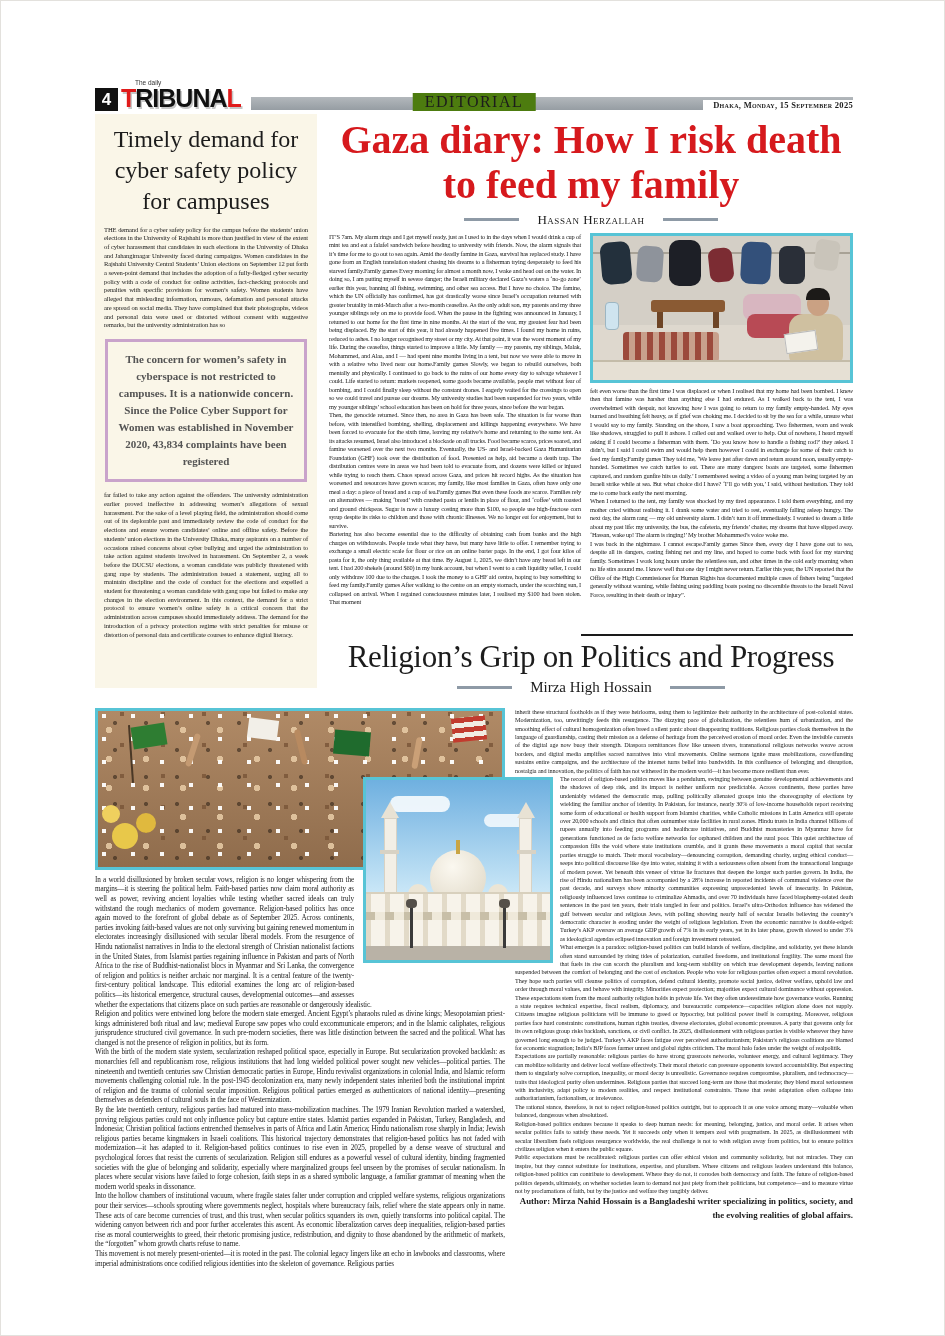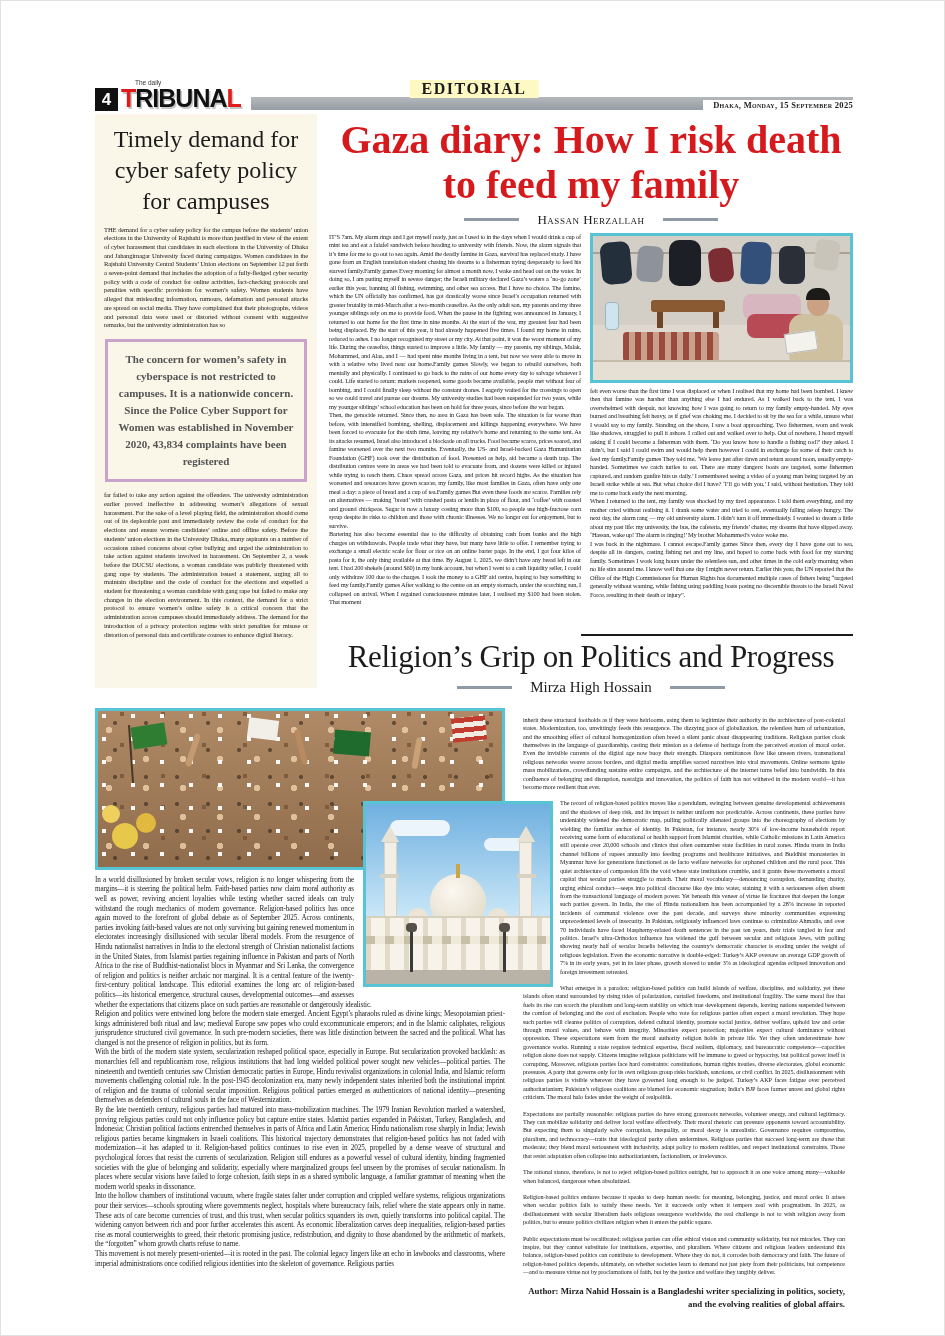--- a/index.html
+++ b/index.html
@@ -10,21 +10,21 @@
   
   .hdr{position:relative;height:27px;}
   .hdr-strip{position:absolute;left:0;right:0;bottom:1px;height:13px;background:linear-gradient(180deg,#b3b8bc,#969da3);}
   .hdr-inner{position:relative;height:27px;display:flex;align-items:flex-end;}
   .logo{background:#fff;display:flex;align-items:flex-end;padding:0 10px 0 0;height:27px;}
   .pg-num{width:23px;height:23px;background:#111;color:#fff;font-family:"Liberation Sans",sans-serif;font-weight:bold;font-size:17px;display:flex;align-items:center;justify-content:center;margin-right:3px;}
   .masthead{line-height:1;}
   .mh-top{font-family:"Liberation Sans",sans-serif;font-size:6.5px;color:#333;margin-left:14px;}
   .mh-main{font-family:"Liberation Sans",sans-serif;font-weight:bold;font-size:25px;letter-spacing:-1px;color:#111;text-shadow:1.5px 1.5px 0 #c7c7c7;}
   .mh-red{color:#e01b1b;}
-  .hdr-center{position:absolute;left:50%;transform:translateX(-50%);bottom:13px;background:#fef9c3;padding:0 12px;font-weight:bold;font-size:16px;letter-spacing:1.5px;}
+  .hdr-center{position:absolute;left:50%;transform:translateX(-50%);bottom:0;background:#4d7c0f;padding:0 12px;font-weight:normal;font-size:16px;letter-spacing:1.5px;}
   .hdr-date{margin-left:auto;background:#fff;padding:0 0 1px 10px;font-weight:bold;font-size:8.5px;font-variant:small-caps;letter-spacing:.3px;}
 
   
   .row1{display:flex;margin-top:3px;}
   .cyber{width:222px;min-width:222px;height:574px;background:#faf6e8;box-sizing:border-box;padding:8px 9px;overflow:hidden;}
   .cyber h3{margin:2px 0 8px 0;font-weight:400;font-size:24px;line-height:1.3;text-align:center;}
   .tiny{font-size:6.6px;line-height:8.7px;letter-spacing:-.15px;text-align:justify;margin:0;}
   .pull-quote{margin:9px 1px;border:3px solid #c9a3cb;padding:9px 6px;font-size:11px;line-height:1.55;font-weight:bold;color:#545454;text-align:center;}
 
   .gaza{flex:1;padding-left:12px;min-width:0;}
@@ -55,21 +55,21 @@
      radial-gradient(circle 4px at 6px 5px, rgba(255,255,255,.95) 60%, transparent 61%),
      radial-gradient(circle 3.5px at 17px 12px, rgba(52,38,26,.6) 60%, transparent 61%),
      radial-gradient(circle 5px at 11px 19px, rgba(233,205,167,.85) 60%, transparent 61%),
      radial-gradient(circle 4px at 24px 3px, rgba(120,84,55,.8) 60%, transparent 61%),
      linear-gradient(180deg,#b08a66,#8f6c4c);
      background-size:29px 23px,31px 27px,37px 29px,41px 31px,100% 100%;}
   .rel1-txt{margin-top:6px;font-size:7.2px;line-height:9.6px;letter-spacing:-.1px;text-align:justify;}
   .rel1-txt p{margin:0;}
   .wrap-spacer{float:right;width:146px;height:116px;margin:0 0 3px 5px;}
   .rcol2{flex:1;min-width:0;font-size:6.2px;line-height:8.4px;letter-spacing:-.1px;text-align:justify;}
-  .rcol2 p{margin:8px;}
+  .rcol2 p{margin:0;}
   .mosque-photo{float:left;width:190px;height:186px;margin:2px 7px 3px -152px;background:linear-gradient(180deg,#6fb0e0,#cde9f8 65%,#e8f3fb);}
   .author-note{margin-top:14px;font-weight:bold;font-size:8.8px;line-height:1.5;text-align:right;letter-spacing:0;}
 </style>
 </head>
 <body>
 
 <div class="page">
   <div class="content">
 
     <div class="hdr">

